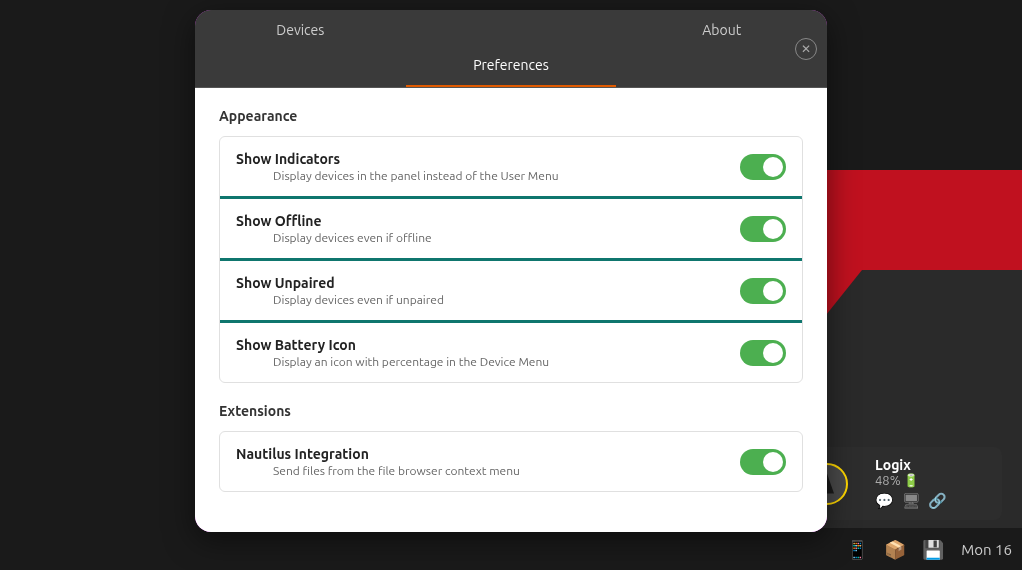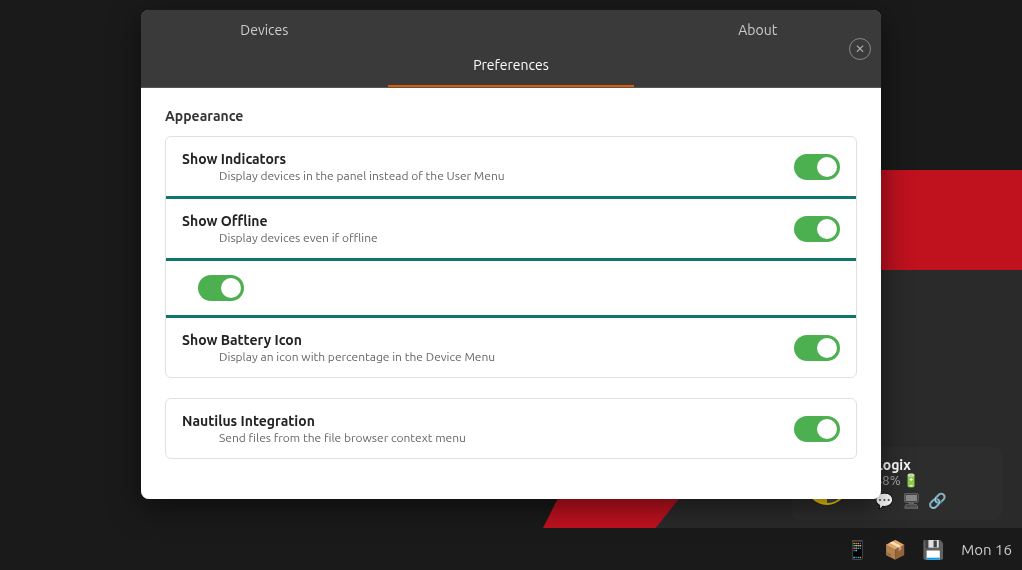--- a/index.html
+++ b/index.html
@@ -139,22 +139,22 @@
       bottom: 42px;
       display: flex;
       align-items: flex-start;
       justify-content: center;
       padding-top: 10px;
       z-index: 300;
     }
 
     .dialog {
       background: #d946ef;
-      border-radius: 8px;
-      width: 740px;
+      border-radius: 16px;
+      width: 632px;
       overflow: hidden;
       box-shadow: 0 8px 30px rgba(0,0,0,0.5);
     }
 
     .dialog-titlebar {
       background: #3a3a3a;
       display: flex;
       align-items: stretch;
       border-bottom: 1px solid #555;
       position: relative;
@@ -363,20 +363,24 @@
           </div>
           <div class="toggle-wrap">
             <label class="toggle">
               <input type="checkbox" checked="" style="">
               <span class="slider"></span>
             </label>
           </div>
         </div>
 
         <div class="setting-row">
+          <div class="setting-text-group">
+            <div class="setting-label">Show Unpaired</div>
+            <div class="setting-desc">Display devices even if unpaired</div>
+          </div>
           <div class="toggle-wrap">
             <label class="toggle">
               <input type="checkbox" checked="" style="">
               <span class="slider"></span>
             </label>
           </div>
         </div>
 
         <div class="setting-row">
           <div class="setting-text-group">
@@ -386,20 +390,21 @@
           <div class="toggle-wrap">
             <label class="toggle">
               <input type="checkbox" checked="" style="">
               <span class="slider"></span>
             </label>
           </div>
         </div>
 
       </div>
 
+      <div class="section-title">Extensions</div>
       <div class="settings-card">
 
         <div class="setting-row">
           <div class="setting-text-group">
             <div class="setting-label">Nautilus Integration</div>
             <div class="setting-desc">Send files from the file browser context menu</div>
           </div>
           <div class="toggle-wrap">
             <label class="toggle">
               <input type="checkbox" checked="" style="">

